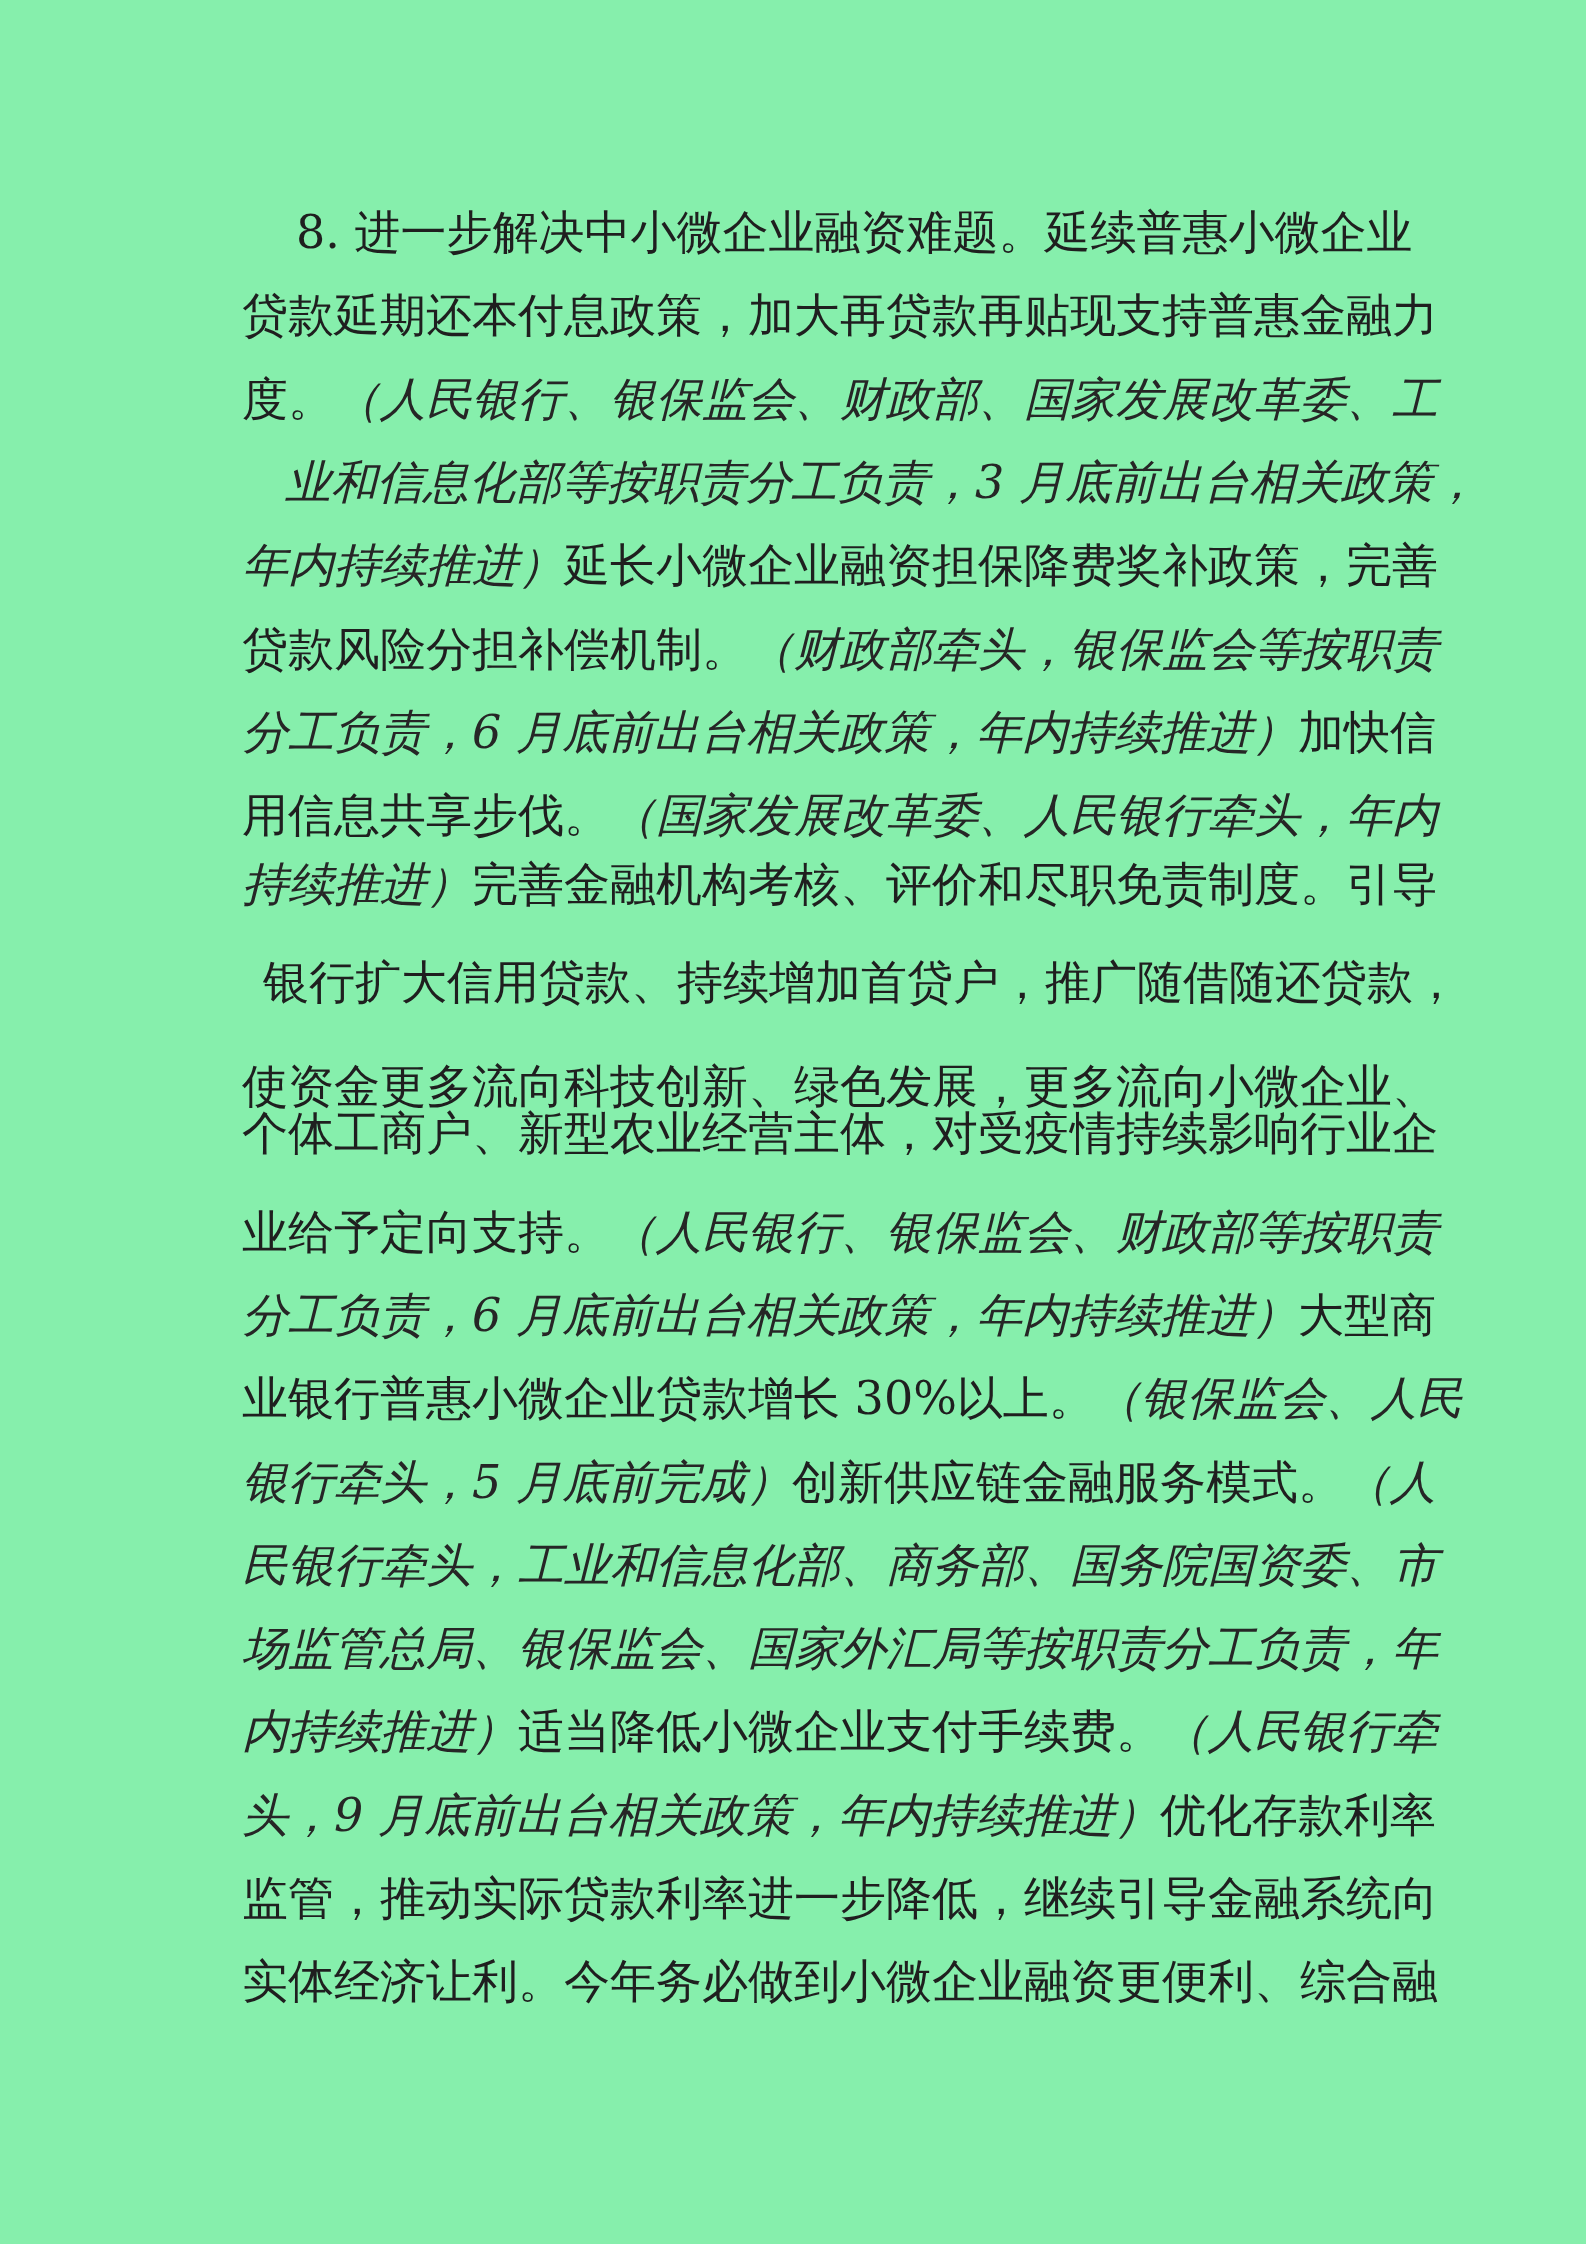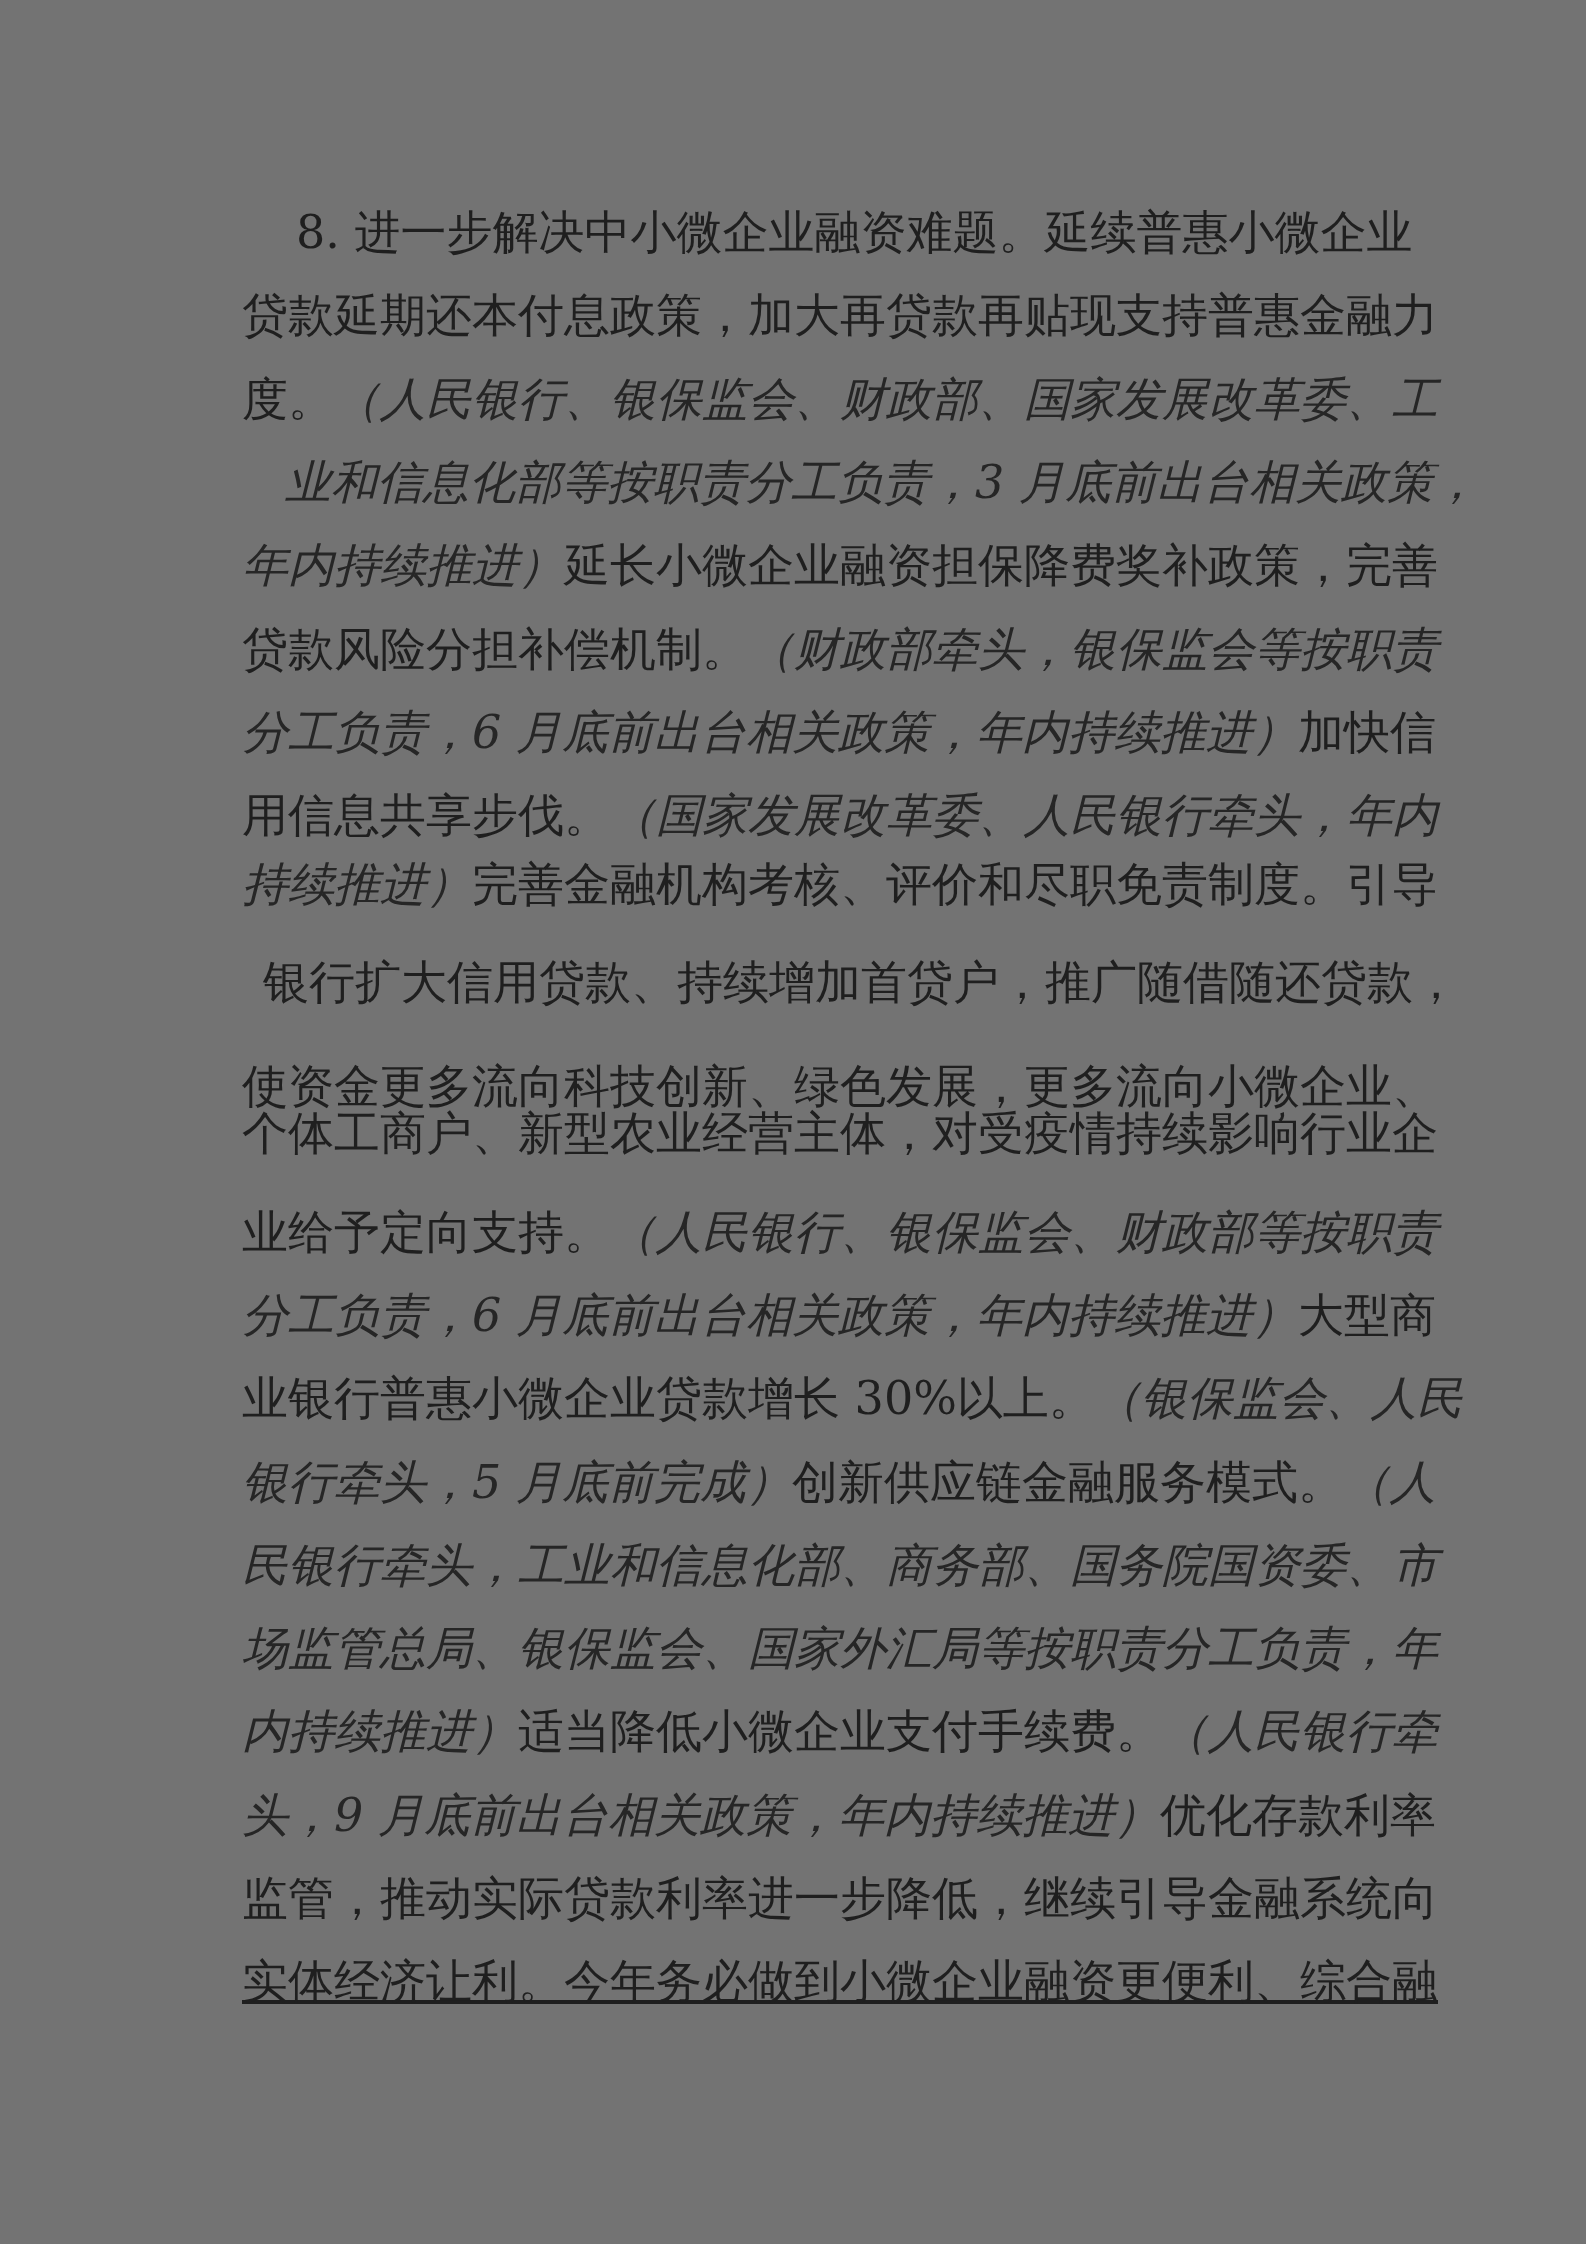--- a/index.html
+++ b/index.html
@@ -1,18 +1,18 @@
 <!DOCTYPE html>
 <html><head>
 <meta charset="utf-8">
 <style>
   html, body { margin:0; padding:0; background:#ffffff; }
   body { width:1586px; height:2244px; position:relative; overflow:hidden;
          font-family: "DejaVu Serif", "Liberation Serif", serif; color:#1f1f1f; }
-  .page { position:absolute; left:0; top:0; width:1586px; height:2244px; background:#737373; }
+  .page { position:absolute; left:0; top:0; width:1586px; height:2244px; background:#86efac; }
   .line { position:absolute; left:242px; width:1100px; height:60px; line-height:60px;
           font-size:46px; white-space:nowrap; text-align:justify; text-align-last:justify; }
   .line.indent { left:296px; width:1046px; }
   .run.main { font-style:normal; }
   .run.note { font-style:italic; color:#262626; }
 </style>
 </head>
 <body>
 
 <div class="page">
@@ -31,15 +31,15 @@
       <div class="line" style="top: 1091px; letter-spacing: 0px; margin-top: 12px;"><span class="run main">个体工商户、新型农业经营主体，对受疫情持续影响行业企</span></div>
       <div class="line" style="top: 1201.6px; letter-spacing: 0px;"><span class="run main">业给予定向支持。</span><span class="run note">（人民银行、银保监会、财政部等按职责</span></div>
       <div class="line" style="top: 1284.9px; letter-spacing: 0px;"><span class="run note">分工负责，6 月底前出台相关政策，年内持续推进）</span><span class="run main">大型商</span></div>
       <div class="line" style="top: 1368.2px; letter-spacing: 0px;"><span class="run main">业银行普惠小微企业贷款增长 30%以上。</span><span class="run note">（银保监会、人民</span></div>
       <div class="line" style="top: 1451.5px; letter-spacing: 0px;"><span class="run note">银行牵头，5 月底前完成）</span><span class="run main">创新供应链金融服务模式。</span><span class="run note">（人</span></div>
       <div class="line" style="top: 1534.8px; letter-spacing: 0px;"><span class="run note">民银行牵头，工业和信息化部、商务部、国务院国资委、市</span></div>
       <div class="line" style="top: 1618.1px; letter-spacing: 0px;"><span class="run note">场监管总局、银保监会、国家外汇局等按职责分工负责，年</span></div>
       <div class="line" style="top: 1701.4px; letter-spacing: 0px;"><span class="run note">内持续推进）</span><span class="run main">适当降低小微企业支付手续费。</span><span class="run note">（人民银行牵</span></div>
       <div class="line" style="top: 1784.7px; letter-spacing: 0px;"><span class="run note">头，9 月底前出台相关政策，年内持续推进）</span><span class="run main">优化存款利率</span></div>
       <div class="line" style="top: 1868px; letter-spacing: 0px;"><span class="run main">监管，推动实际贷款利率进一步降低，继续引导金融系统向</span></div>
-      <div class="line" style="top: 1951.3px; letter-spacing: 0px; text-decoration: underline;"><span class="run main">实体经济让利。今年务必做到小微企业融资更便利、综合融</span></div>
+      <div class="line" style="top: 1951.3px; letter-spacing: 0px;"><span class="run main">实体经济让利。今年务必做到小微企业融资更便利、综合融</span></div>
     </div>
 </div>
 
 </body></html>

